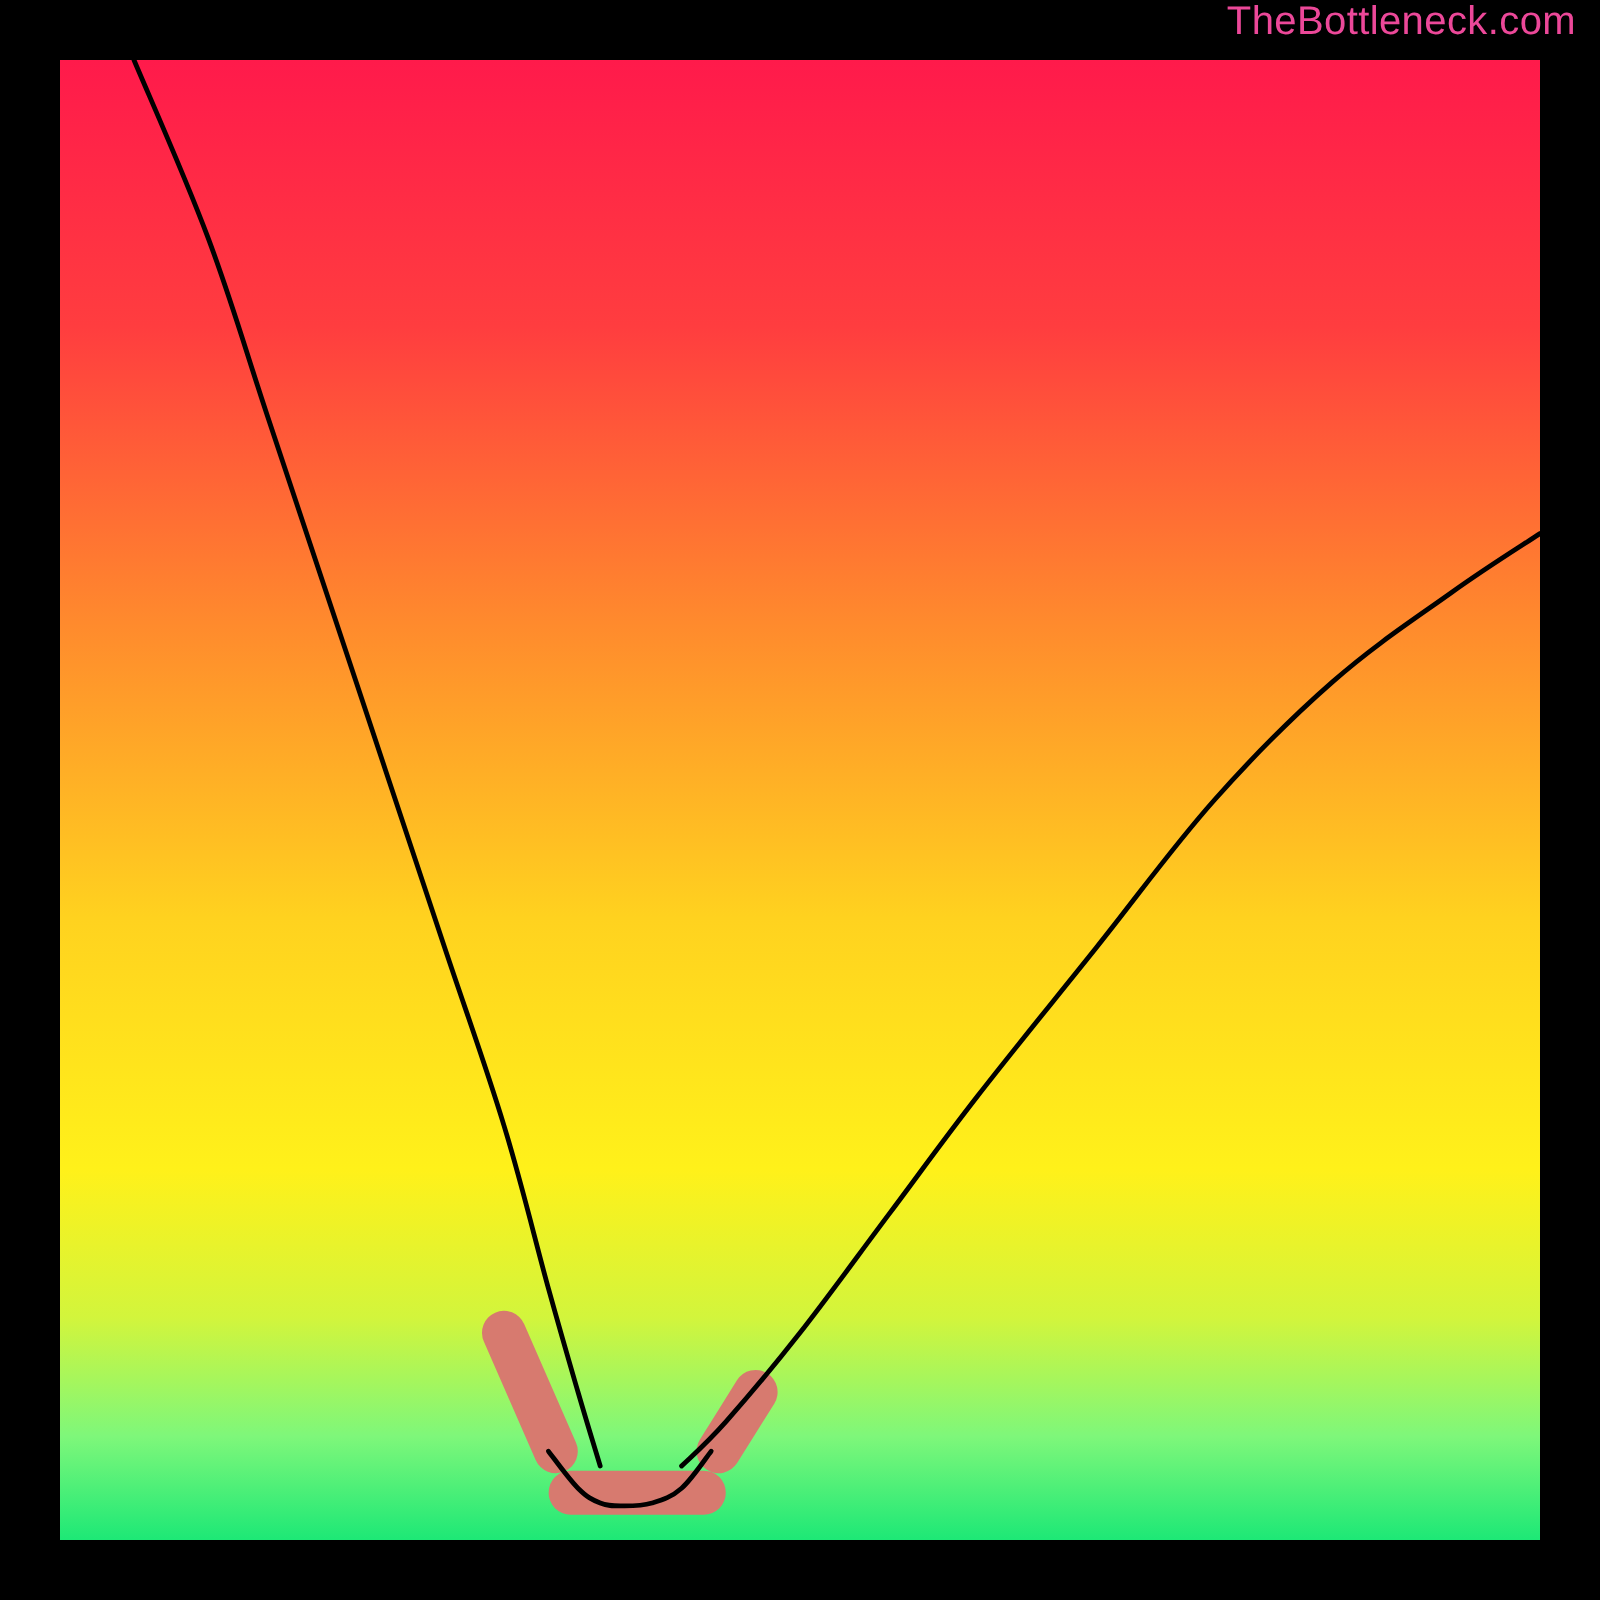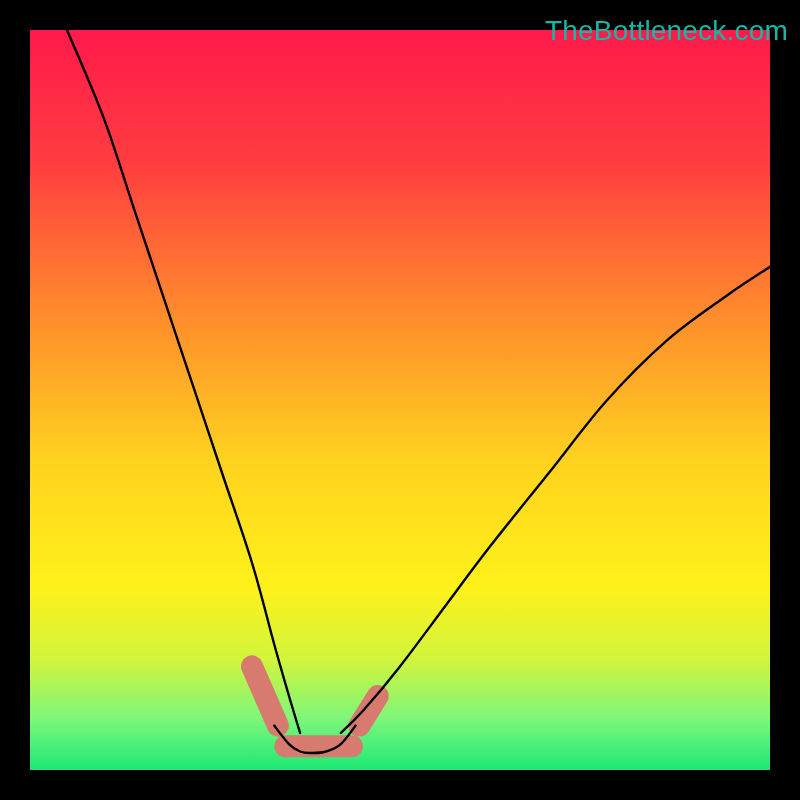--- a/index.html
+++ b/index.html
@@ -28,25 +28,25 @@
   }
   .gradient {
     position: absolute;
     left: 0;
     top: 0;
     width: 100%;
     height: 100%;
   }
   .watermark {
     position: absolute;
-    top: 15px;
+    top: 0;
     right: 12px;
     font-family: Arial, Helvetica, sans-serif;
-    font-size: 28px;
-    color: #14b8a6;
+    font-size: 20px;
+    color: #ec4899;
     letter-spacing: 0.2px;
   }
   svg.curves {
     position: absolute;
     left: 0;
     top: 0;
     width: 100%;
     height: 100%;
   }
 </style>

